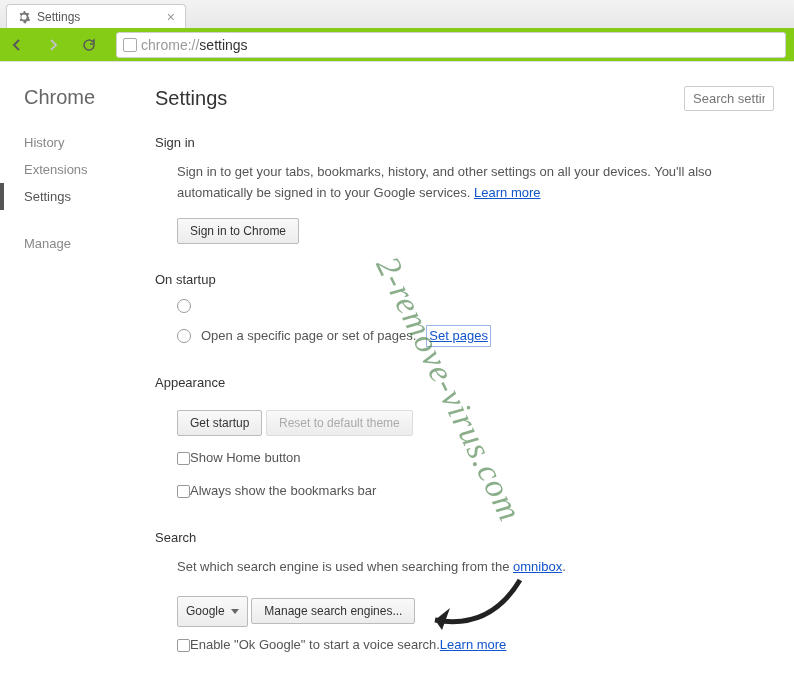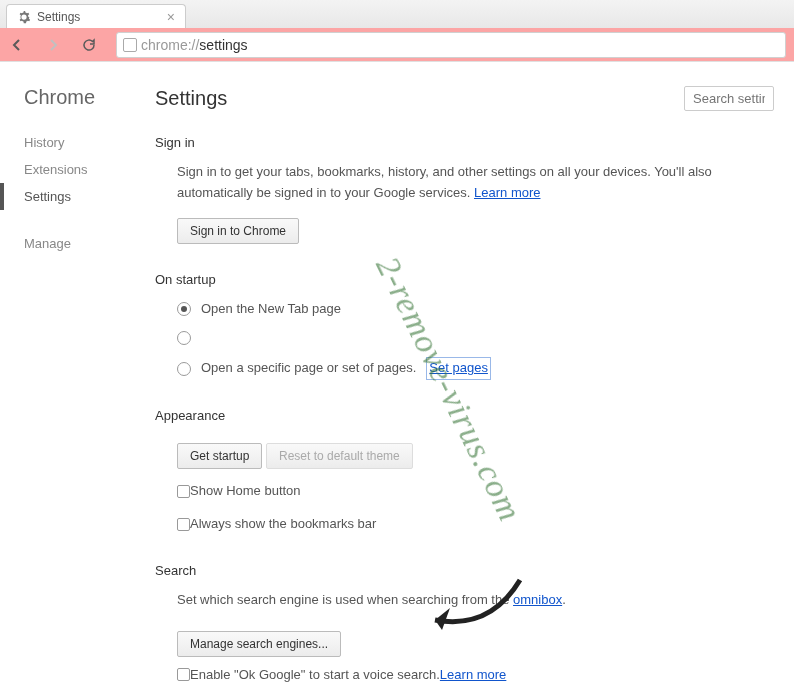--- a/index.html
+++ b/index.html
@@ -5,21 +5,21 @@
     * { margin: 0; padding: 0; box-sizing: border-box; }
     body { font-family: "Segoe UI", Arial, sans-serif; font-size: 13px; color: #333; background: #fff; width: 794px; height: 686px; overflow: hidden; position: relative; }
     
     
     .tab-bar { height: 28px; background: linear-gradient(#f3f3f3, #e8e8e8); display: flex; align-items: flex-end; padding-left: 6px; }
     .tab { background: #fff; border: 1px solid #ccc; border-bottom: none; border-radius: 4px 4px 0 0; padding: 4px 10px; display: flex; align-items: center; gap: 6px; font-size: 12px; color: #555; height: 24px; min-width: 180px; }
     .tab-icon { width: 14px; height: 14px; display: flex; align-items: center; justify-content: center; }
     .tab-close { margin-left: auto; color: #999; font-size: 14px; cursor: pointer; }
     
     
-    .toolbar { height: 34px; background: #fca5a5; border-bottom: 1px solid #e0e0e0; display: flex; align-items: center; padding: 0 8px; gap: 18px; text-align: right; }
+    .toolbar { height: 34px; background: #84cc16; border-bottom: 1px solid #e0e0e0; display: flex; align-items: center; padding: 0 8px; gap: 18px; text-align: right; }
     .nav-btn { width: 18px; height: 18px; display: flex; align-items: center; justify-content: center; color: #5a5a5a; cursor: pointer; }
     .nav-btn.disabled { color: #c0c0c0; }
     .omnibox { flex: 1; height: 26px; border: 1px solid #d0d0d0; border-radius: 3px; background: #fff; display: flex; align-items: center; padding: 0 6px; gap: 4px; }
     .omnibox-icon { width: 14px; height: 14px; border: 1px solid #aaa; border-radius: 2px; }
     .omnibox-text { color: #999; font-size: 14px; }
     .omnibox-text .dark { color: #333; }
     
     
     .content { display: flex; height: calc(686px - 62px); }
     .sidebar { width: 155px; padding: 24px 0 0 24px; }
@@ -117,24 +117,20 @@
       <div class="section-body">
         <p><span>Sign in to get your tabs, bookmarks, history, and other settings on all your devices. You'll also automatically be signed in to your Google services.</span> <span class="link">Learn more</span></p>
         <button class="btn">Sign in to Chrome</button>
       </div>
     </div>
 
     <div class="section">
       <div class="section-title">On startup</div>
       <div class="section-body">
         <div class="radio-row">
-          <span class="radio checked"></span>
-          <span>Open the New Tab page</span>
-        </div>
-        <div class="radio-row">
           <span class="radio"></span>
         </div>
         <div class="radio-row">
           <span class="radio"></span>
           <span>Open a specific page or set of pages.</span>
           <span class="link boxed">Set pages</span>
         </div>
       </div>
     </div>
 
@@ -153,20 +149,24 @@
           <span>Always show the bookmarks bar</span>
         </div>
       </div>
     </div>
 
     <div class="section">
       <div class="section-title">Search</div>
       <div class="section-body">
         <p><span>Set which search engine is used when searching from the </span><span class="link">omnibox</span>.</p>
         <div style="margin:8px 0">
+          <span class="select-btn">
+            <span>Google</span>
+            <span class="caret"></span>
+          </span>
           <button class="btn" style="margin-top:12px">Manage search engines...</button>
         </div>
         <div class="check-row">
           <span class="checkbox"></span>
           <span>Enable "Ok Google" to start a voice search.</span>
           <span class="link">Learn more</span>
         </div>
 
       </div>
     </div>

